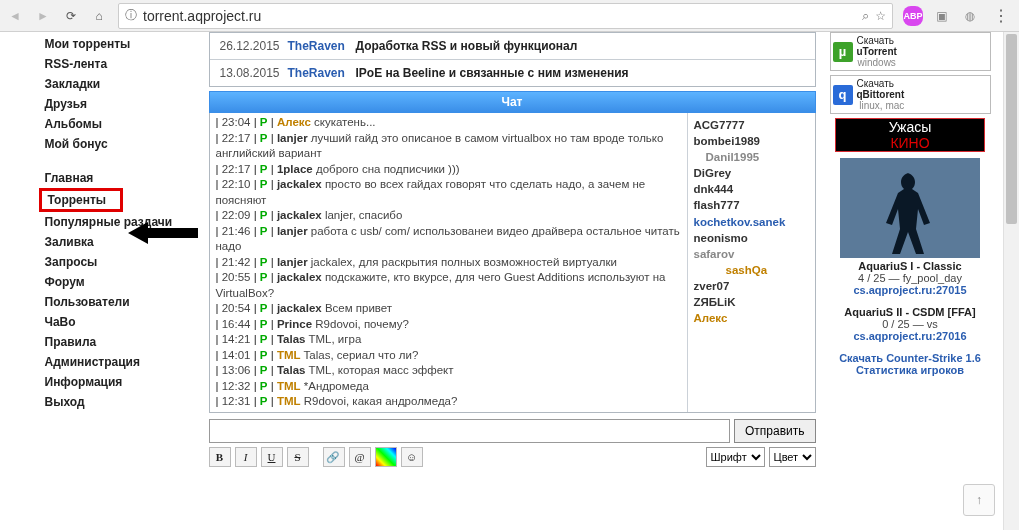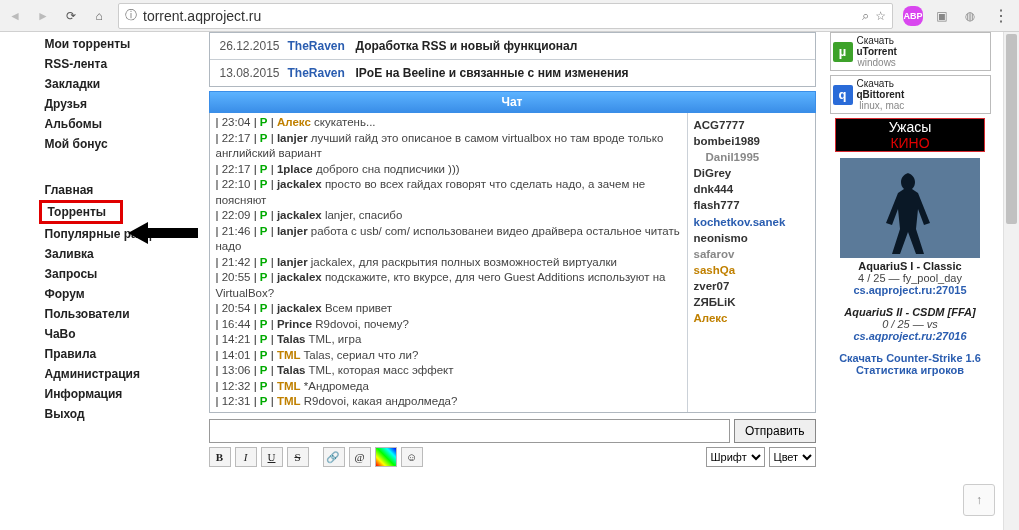--- a/index.html
+++ b/index.html
@@ -19,21 +19,21 @@
 
 .page-outer { height: 498px; overflow: hidden; position: relative; }
 .page-scroll { position: absolute; top: 0; bottom: 0; right: 0; width: 16px; background: #f1f1f1; border-left: 1px solid #e0e0e0; }
 .page-scroll-thumb { background: #c1c1c1; border-radius: 2px; margin: 2px; height: 190px; }
 
 .page { width: 990px; margin: 0 auto; display: flex; gap: 0; align-items: flex-start; padding-top: 0; }
 
 
 .sidebar { width: 190px; padding: 2px 0 0 24px; }
 .sidebar-item { padding: 3px 0 3px 6px; font-size: 12px; font-weight: bold; color: #222; cursor: pointer; white-space: nowrap; }
-.sidebar-item.space-above { margin-top: 26px; }
+.sidebar-item.space-above { margin-top: 14px; }
 .sidebar-item.highlighted { border: 3px solid #e00000; display: inline-block; padding: 2px 14px 2px 6px; position: relative; }
 
 
 .arrow { position: absolute; left: 128px; top: 188px; width: 70px; height: 26px; pointer-events: none; }
 
 
 .center { width: 615px; padding: 0 4px; }
 .news-box { border: 1px solid #b0b8c0; margin-bottom: 4px; overflow: hidden; }
 .news-item { display: flex; padding: 6px 8px; gap: 6px; font-size: 12px; }
 .news-item + .news-item { border-top: 1px solid #c8ced4; }
@@ -53,21 +53,21 @@
 .chat-users { width: 128px; border-left: 1px solid #cbd1d8; padding: 4px 6px; font-size: 11.5px; font-weight: bold; line-height: 1.4; }
 .u-ACG7777 { color: #333; }
 .u-bombei1989 { color: #333; }
 .u-Danil1995 { color: #888; padding-left: 12px; }
 .u-DiGrey { color: #333; }
 .u-dnk444 { color: #333; }
 .u-flash777 { color: #333; }
 .u-kochetkov { color: #2a5db0; }
 .u-neonismo { color: #333; }
 .u-safarov { color: #888; }
-.u-sashQa { color: #c08000; }
+.u-sashQa { color: #c08000; margin-left: 32px; }
 .u-zver07 { color: #333; }
 .u-ZABLiK { color: #333; }
 .u-Alex { color: #c08000; }
 
 .chat-input-row { display: flex; gap: 4px; margin-top: 6px; }
 .chat-input { flex: 1; border: 1px solid #999; height: 24px; padding: 2px 4px; }
 .chat-send { border: 1px solid #888; background: #efefef; padding: 2px 10px; font-size: 12px; cursor: pointer; }
 
 .chat-toolbar { display: flex; align-items: center; gap: 4px; margin-top: 4px; }
 .tb-btn { width: 22px; height: 20px; border: 1px solid #bbb; background: #f4f4f4; display: flex; align-items: center; justify-content: center; font-size: 11px; cursor: pointer; font-family: "Times New Roman", serif; }
@@ -80,21 +80,21 @@
 .ut { background: #3da22a; }
 .qb { background: #2a6bd8; }
 .kino { background: #000; border: 1px solid #d8292f; width: 150px; height: 34px; display: flex; align-items: center; justify-content: center; margin: 0 auto 6px; cursor: pointer; }
 .kino-txt { color: #fff; font-family: "Arial Black", sans-serif; font-size: 14px; }
 .kino-txt .red { color: #e00000; }
 .server-img { width: 140px; height: 100px; background: #5b7a99; margin: 6px auto 2px; display: flex; align-items: flex-end; justify-content: center; }
 .server-silhouette { width: 80px; height: 90px; }
 .srv-title { font-weight: bold; color: #222; margin-top: 2px; }
 .srv-sub { color: #444; }
 .srv-link { color: #2a5db0; font-weight: bold; }
-.srv-block { margin-top: 10px; font-style: italic; }
+.srv-block { margin-top: 10px; }
 .right-links { margin-top: 10px; font-weight: bold; }
 .right-links a { color: #2a5db0; display: block; }
 
 
 .scroll-top { position: absolute; right: 24px; bottom: 14px; width: 32px; height: 32px; border: 1px solid #ccc; border-radius: 3px; background: #fafafa; display: flex; align-items: center; justify-content: center; color: #888; cursor: pointer; }
 </style>
 </head>
 <body>
 
 <div class="browser-bar">

